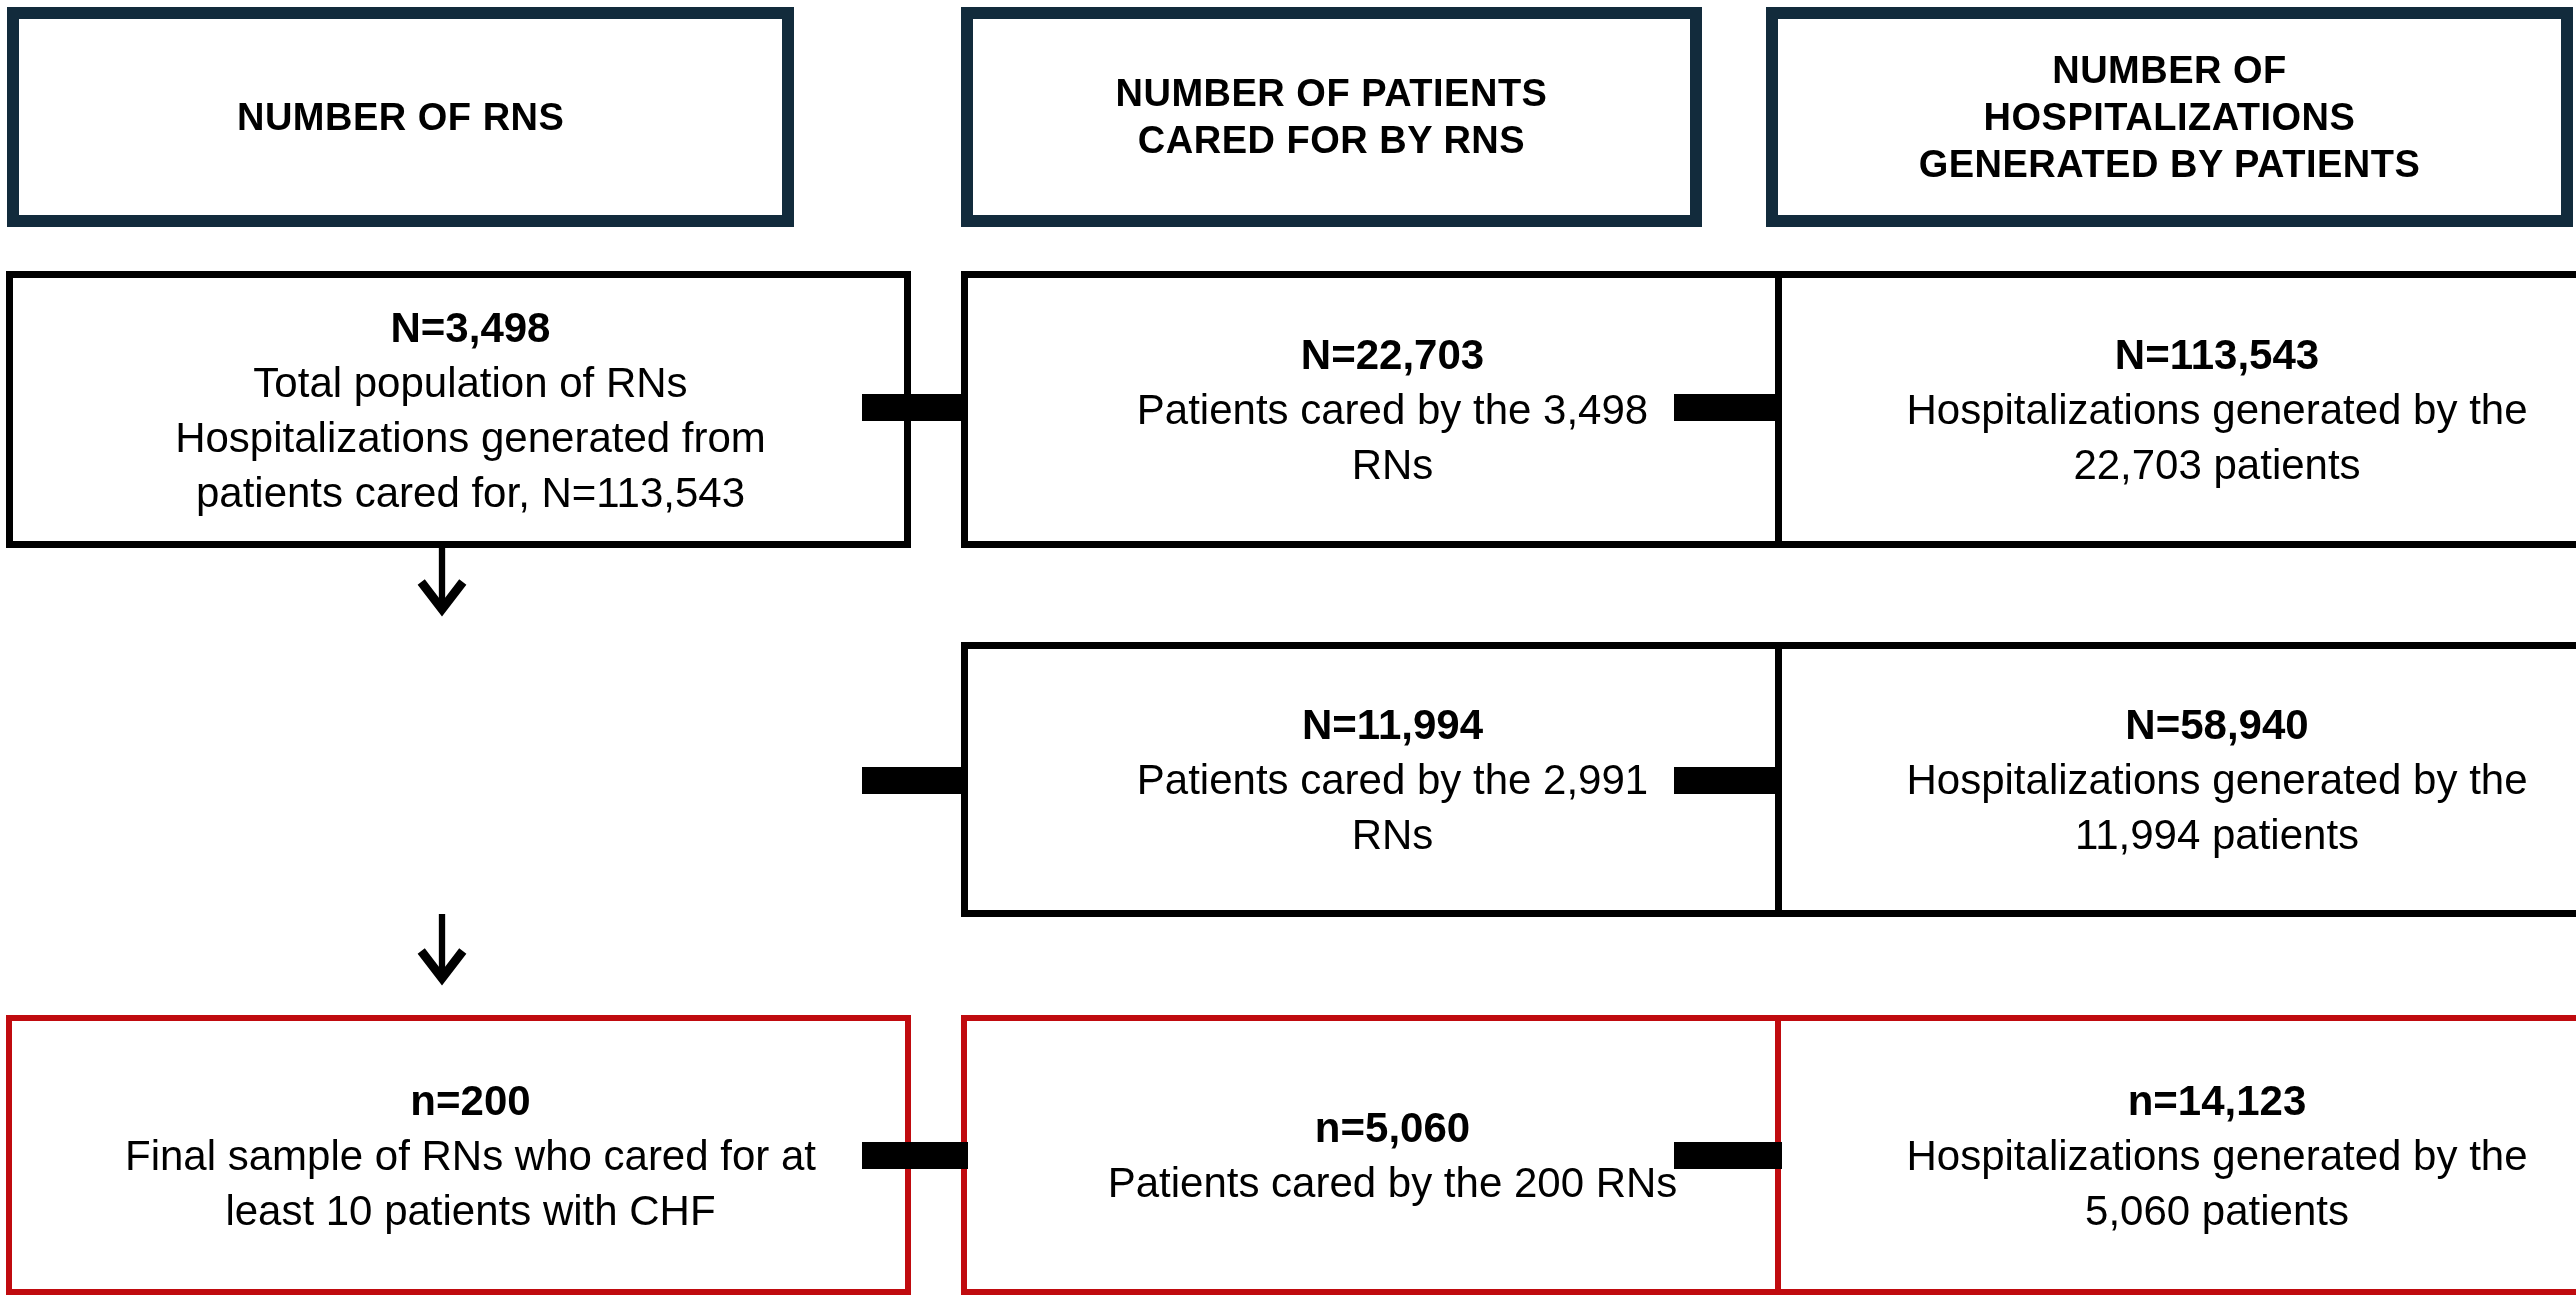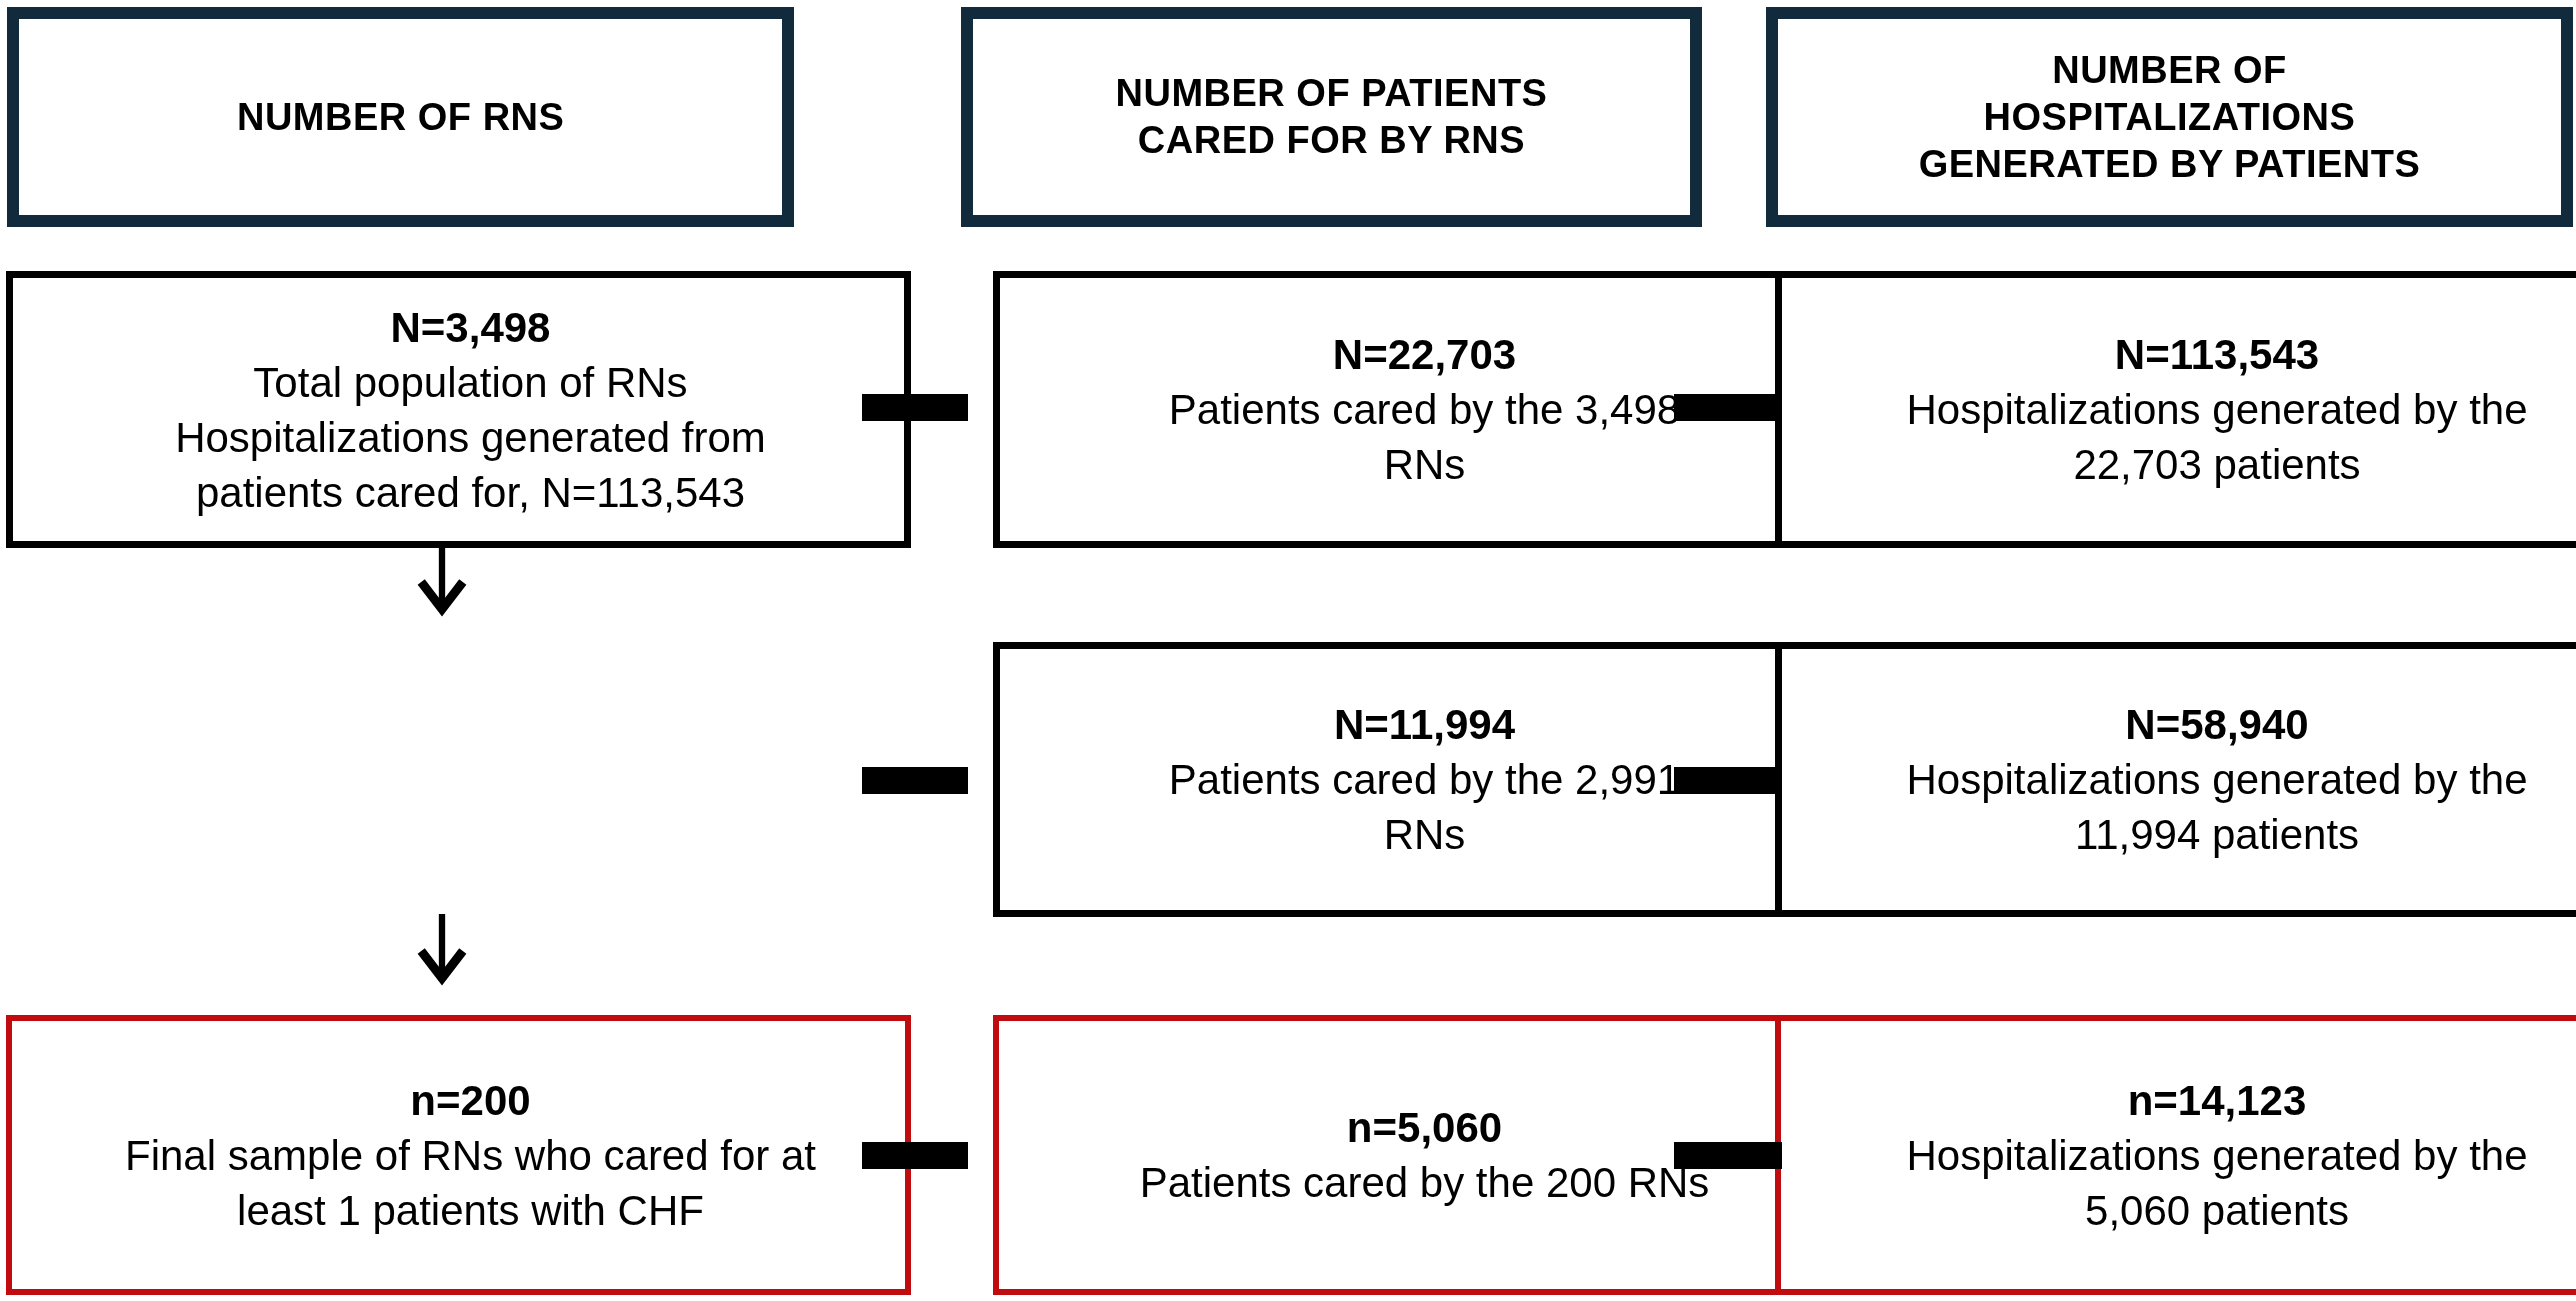--- a/index.html
+++ b/index.html
@@ -38,21 +38,21 @@
     border:7.2px solid var(--box_border);
     background:#ffffff;
     display:flex;flex-direction:column;align-items:center;justify-content:center;
     text-align:center;
     font-size:42px;line-height:55px;
   }
   .r1{top:271px;height:277px;}
   .r2{top:642px;height:275px;}
   .r3{top:1015px;height:280px;border:6.3px solid var(--highlight_border);}
   .c1{left:6px;width:905px;padding-left:24px;}
-  .c2{left:961px;width:863px;margin-left:32px;}
+  .c2{left:961px;width:863px;}
   .c3{left:1775px;width:884px;}
   .num{font-weight:bold;}
   .desc{white-space:pre-line;}
   
   .conn{
     position:absolute;height:27px;background:#000000;
   }
   .cy1{top:394px;}
   .cy2{top:767px;}
   .cy3{top:1142px;}
@@ -100,21 +100,21 @@
   </div>
   <div class="box r2 c3">
     <div class="num">N=58,940</div>
     <div class="desc">Hospitalizations generated by the
 11,994 patients</div>
   </div>
 
   <div class="box r3 c1">
     <div class="num">n=200</div>
     <div class="desc">Final sample of RNs who cared for at
-least 1 patients with CHF</div>
+least 10 patients with CHF</div>
   </div>
   <div class="box r3 c2">
     <div class="num">n=5,060</div>
     <div class="desc">Patients cared by the 200 RNs</div>
   </div>
   <div class="box r3 c3">
     <div class="num">n=14,123</div>
     <div class="desc">Hospitalizations generated by the
 5,060 patients</div>
   </div>

